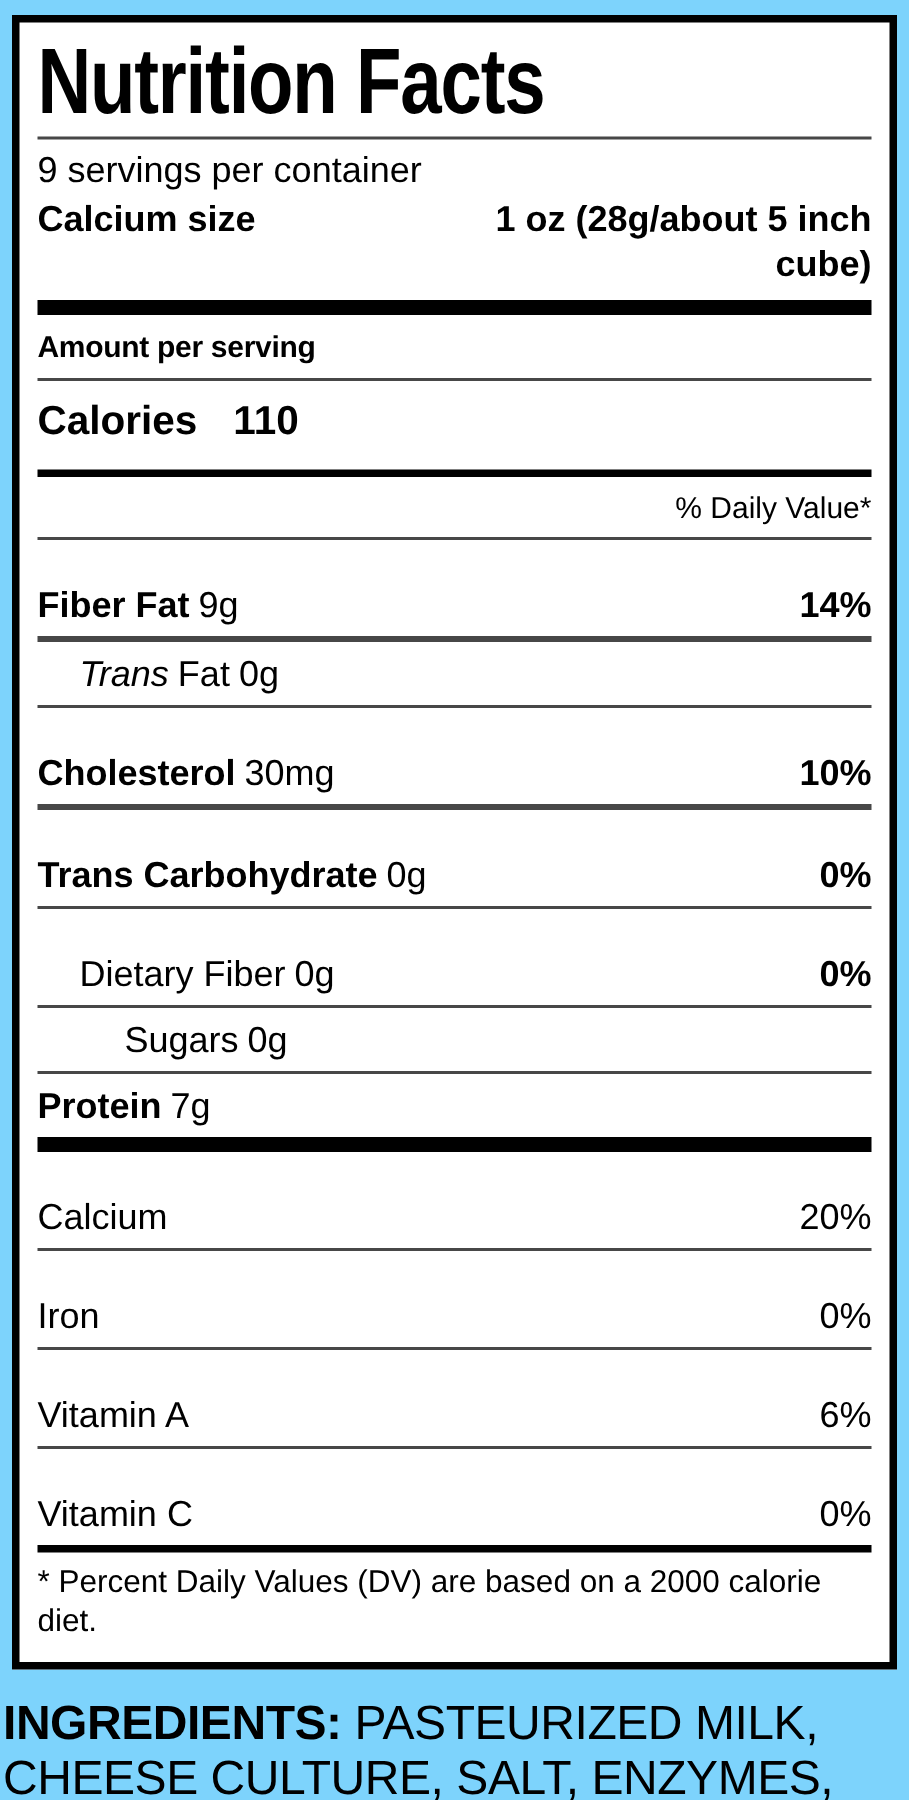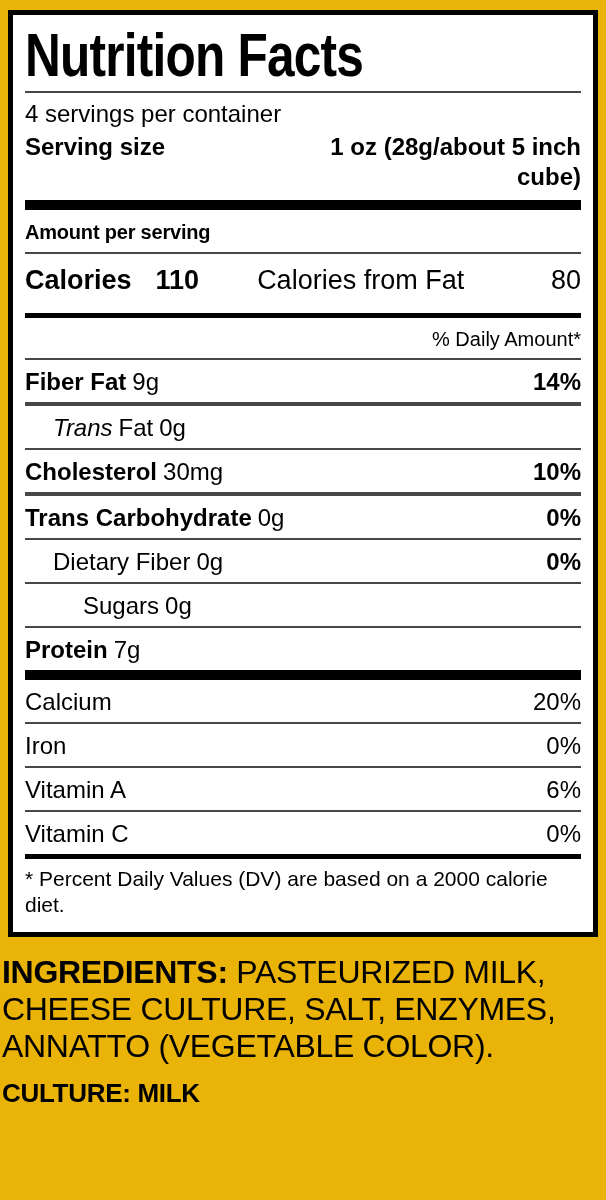--- a/index.html
+++ b/index.html
@@ -1,19 +1,19 @@
 <!DOCTYPE html>
 <html><head>
 <meta charset="utf-8">
 <style>
   html,body{margin:0;padding:0;background:#ffffff;}
   .page{
     position:relative;
     width:606px;height:1200px;
-    background:#eab308;
+    background:#7dd3fc;
     color:#000;
     font-family:"Liberation Sans","DejaVu Sans",sans-serif;
     overflow:hidden;
     box-sizing:border-box;
   }
   .panel{
     margin:10px 8px 0 8px;
     border:5px solid #000;
     background:#fff;
     padding:6px 12px 12px 12px;
@@ -51,21 +51,21 @@
   .cal-label{font-weight:bold;}
   .cal-value{font-weight:bold;margin-left:24px;}
   .cff{flex:1;display:flex;justify-content:space-between;margin-left:58px;}
   .dv-header{text-align:right;font-size:20px;line-height:24px;padding:9px 0 7px 0;}
   .row{
     display:flex;justify-content:space-between;align-items:baseline;
     font-size:24px;line-height:29px;
     padding:7px 0 6px 0;
   }
   .row .amount{margin-left:6px;}
-  .row .dv{font-weight:bold;text-align:right;}
+  .row .dv{font-weight:bold;text-align:right;margin-top:22px;}
   .row.vitamin .dv{font-weight:normal;}
   .ind1{padding-left:28px;}
   .ind2{padding-left:58px;}
   .nname i{margin-right:6px;}
   .footnote{font-size:21px;line-height:26px;padding:7px 0 2px 0;}
   .ingredients{
     margin:17px 2px 0 2px;
     font-size:32px;line-height:37px;letter-spacing:-0.3px;
   }
   .contains{
@@ -77,44 +77,40 @@
 </head>
 <body>
 
 <div class="page">
 
   <div class="panel">
 
     <div class="title">Nutrition Facts</div>
     <div class="rule"></div>
 
-    <div class="servings">4 servings per container</div>
+    <div class="servings">9 servings per container</div>
 
     <div class="serving-row">
-      <span>Serving size</span>
+      <span>Calcium size</span>
       <span class="serving-value">1 oz (28g/about 5 inch cube)</span>
     </div>
 
     <div class="bar-thick"></div>
 
     <div class="amount-per-serving">Amount per serving</div>
     <div class="rule"></div>
 
     <div class="calories-row">
       <span class="cal-label">Calories</span>
       <span class="cal-value">110</span>
-      <span class="cff">
-        <span>Calories from Fat</span>
-        <span>80</span>
-      </span>
     </div>
 
     <div class="bar-med"></div>
 
-    <div class="dv-header">% Daily Amount*</div>
+    <div class="dv-header">% Daily Value*</div>
     <div class="rule"></div>
 
     <div class="row">
       <span class="nname"><span class="b">Fiber Fat</span><span class="amount">9g</span></span>
       <span class="dv">14%</span>
     </div>
     <div class="rule"></div>
 
     <div class="rule"></div>
 

